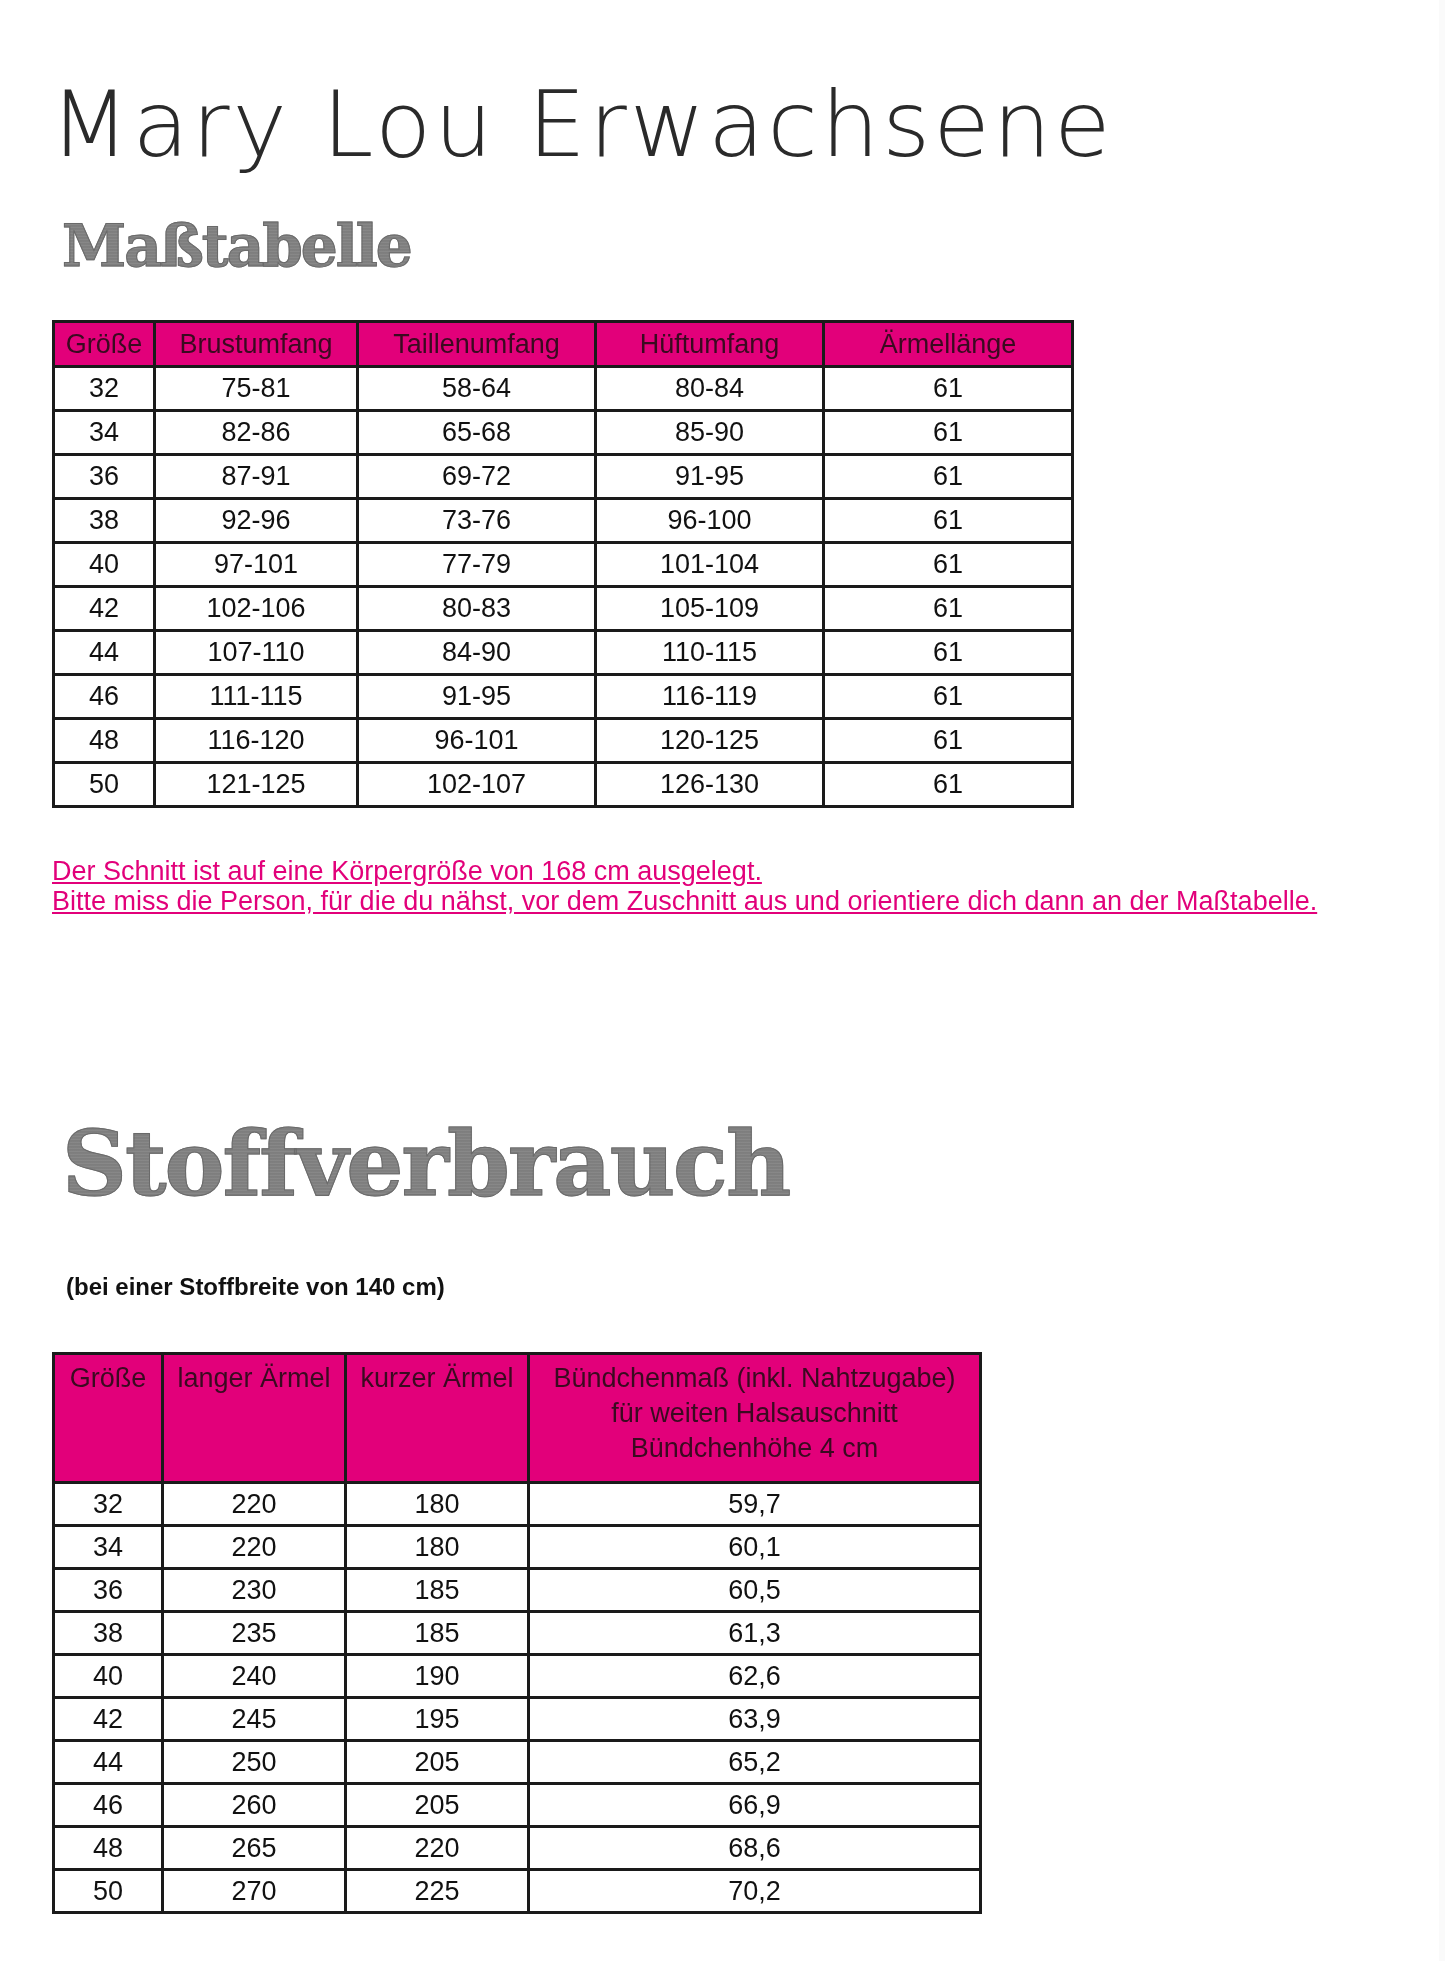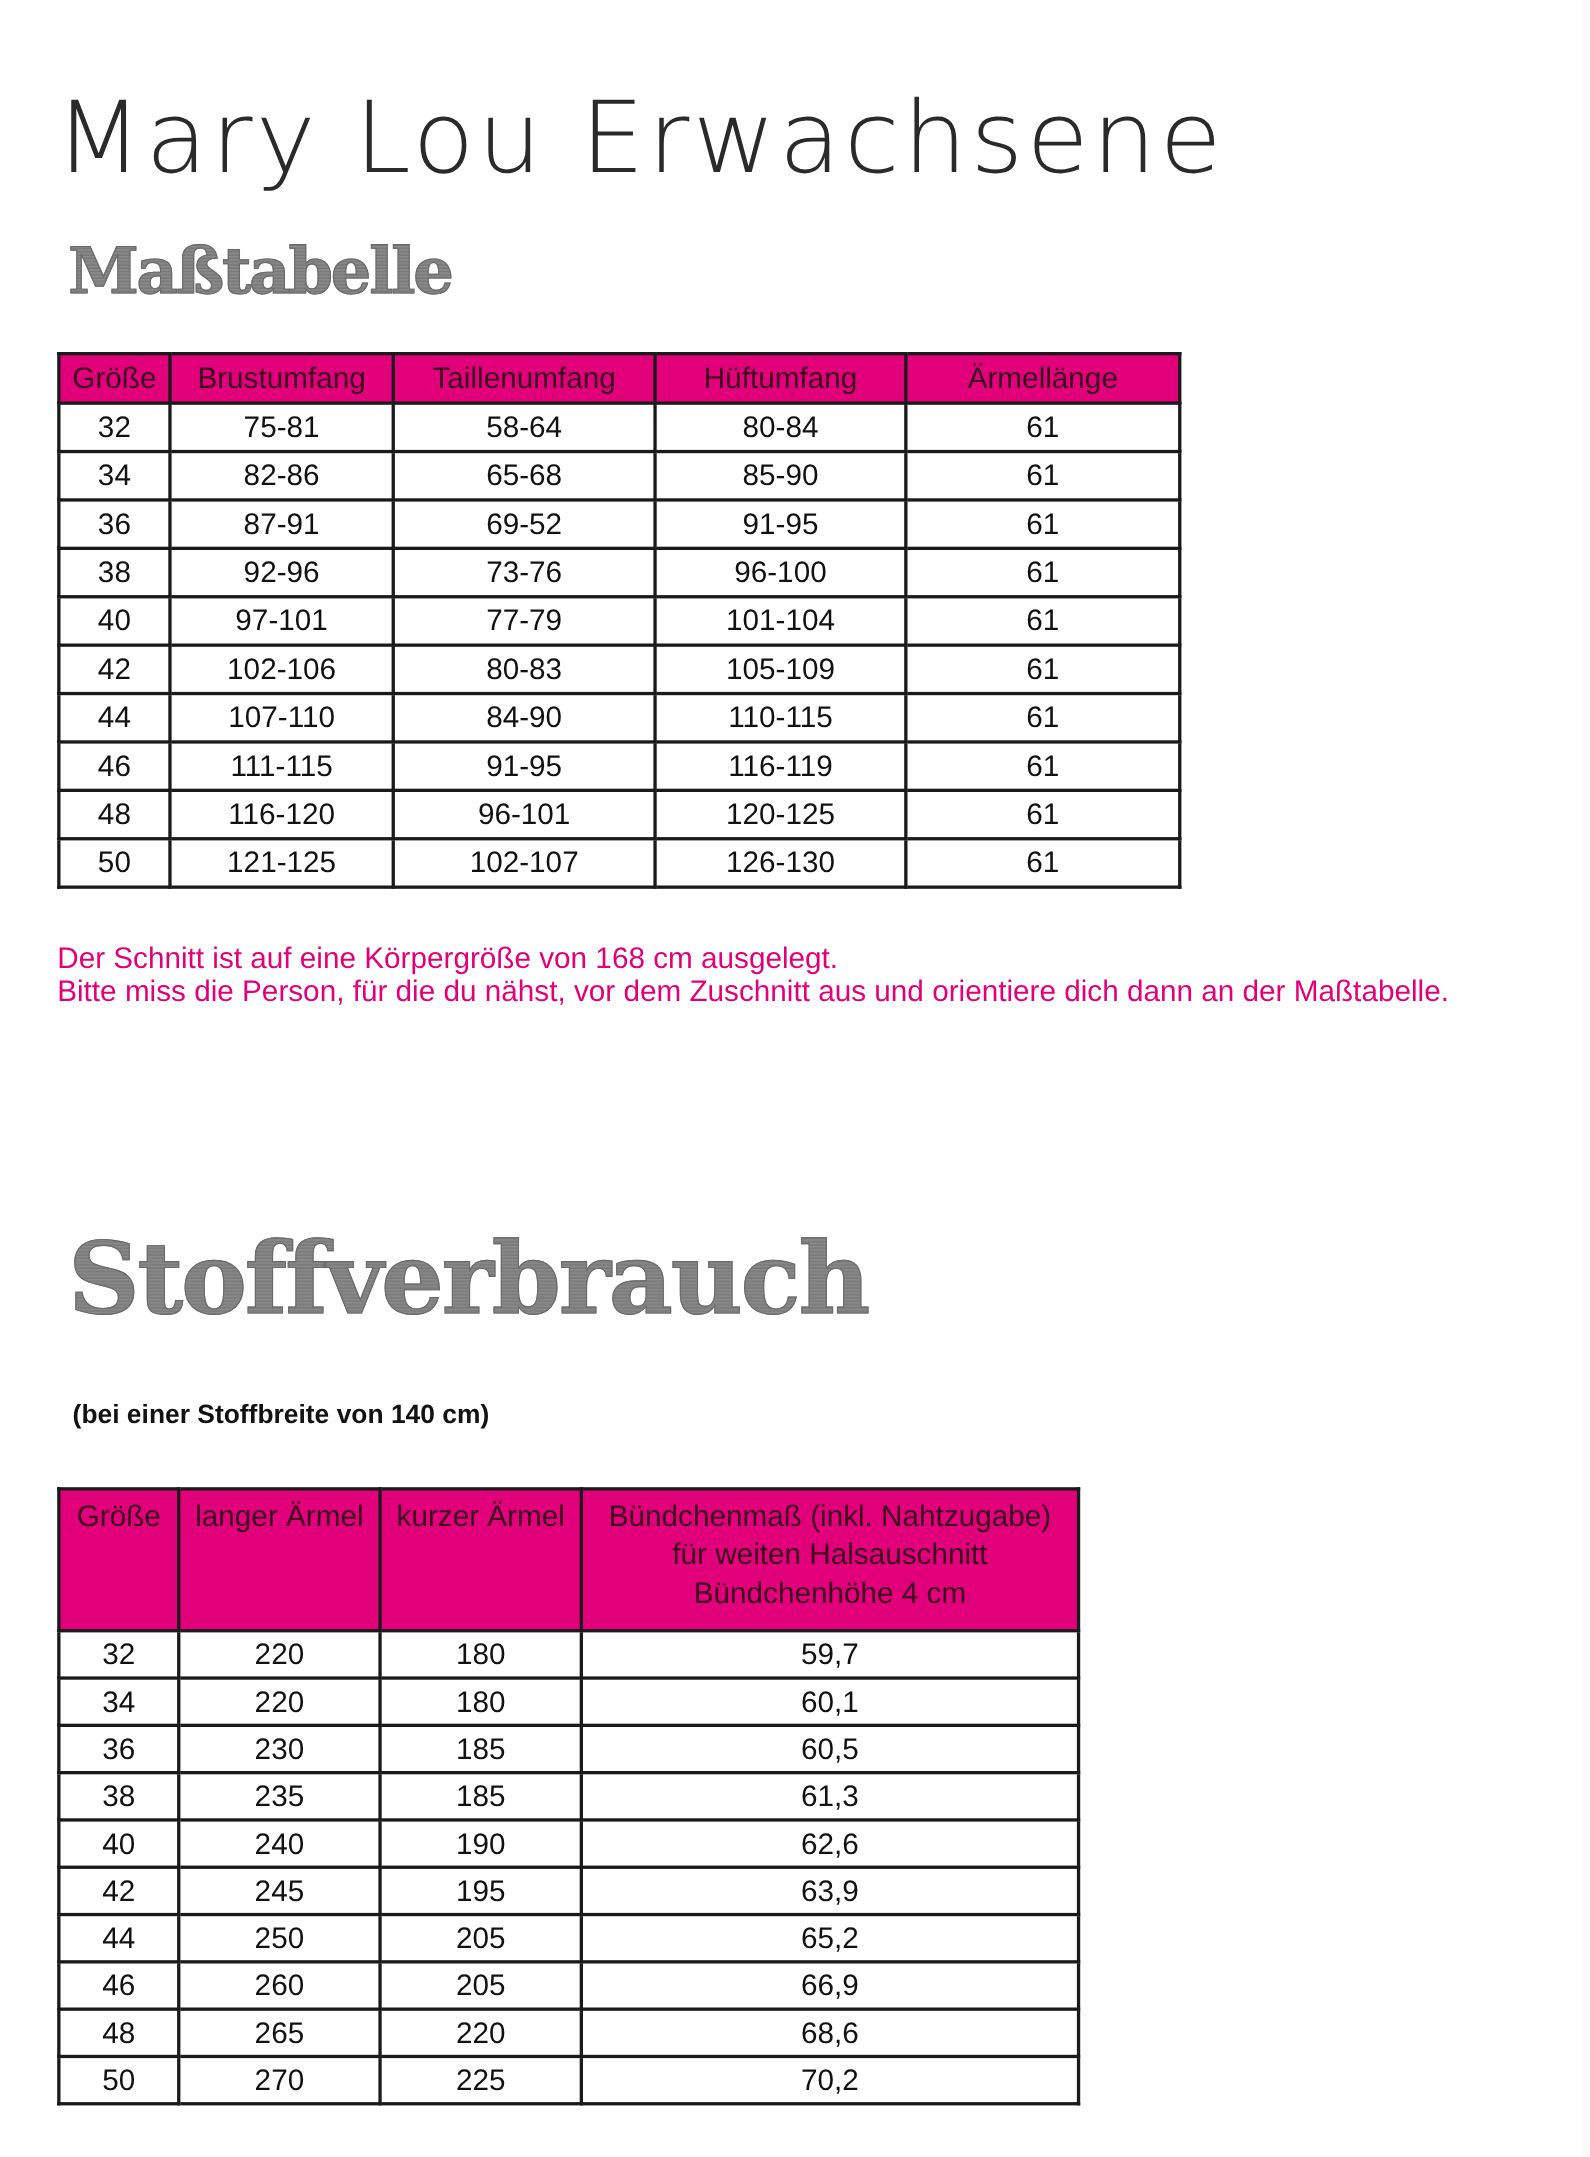--- a/index.html
+++ b/index.html
@@ -14,21 +14,21 @@
   .subnote { position: absolute; left: 50px; top: 1257px; font-size: 24px; font-weight: bold; color: #111; margin: 16px; }
   table { position: absolute; border-collapse: collapse; font-size: 27px; }
   td, th { border: 3px solid #1a1a1a; text-align: center; padding: 0; font-weight: normal; }
   th { background: #e2007a; color: #3a0a20; text-align: center; }
   .t1 { left: 52px; top: 320px; width: 1022px; }
   .t1 th { height: 42px; }
   .t1 td { height: 41px; }
   .t2 { left: 52px; top: 1352px; width: 930px; }
   .t2 th { height: 120px; vertical-align: top; padding-top: 6px; line-height: 35px; }
   .t2 td { height: 40px; }
-  .note { position: absolute; left: 52px; top: 856px; font-size: 27px; color: #e2007a; line-height: 30px; margin: 0; }
+  .note { position: absolute; left: 52px; top: 856px; font-size: 27px; color: #e2007a; line-height: 30px; margin: 0; text-decoration: underline; }
   .right-edge { position: absolute; right: 0; top: 0; width: 6px; height: 1961px; background: #fafafa; }
 </style>
 </head>
 <body>
 
 <h1 class="page-title">Mary Lou Erwachsene</h1>
 
 <h2 class="sketch-heading h-mass">Maßtabelle</h2>
 
 <table class="t1">
@@ -52,21 +52,21 @@
       <tr>
         <td>34</td>
         <td>82-86</td>
         <td>65-68</td>
         <td>85-90</td>
         <td>61</td>
       </tr>
       <tr>
         <td>36</td>
         <td>87-91</td>
-        <td>69-52</td>
+        <td>69-72</td>
         <td>91-95</td>
         <td>61</td>
       </tr>
       <tr>
         <td>38</td>
         <td>92-96</td>
         <td>73-76</td>
         <td>96-100</td>
         <td>61</td>
       </tr>

